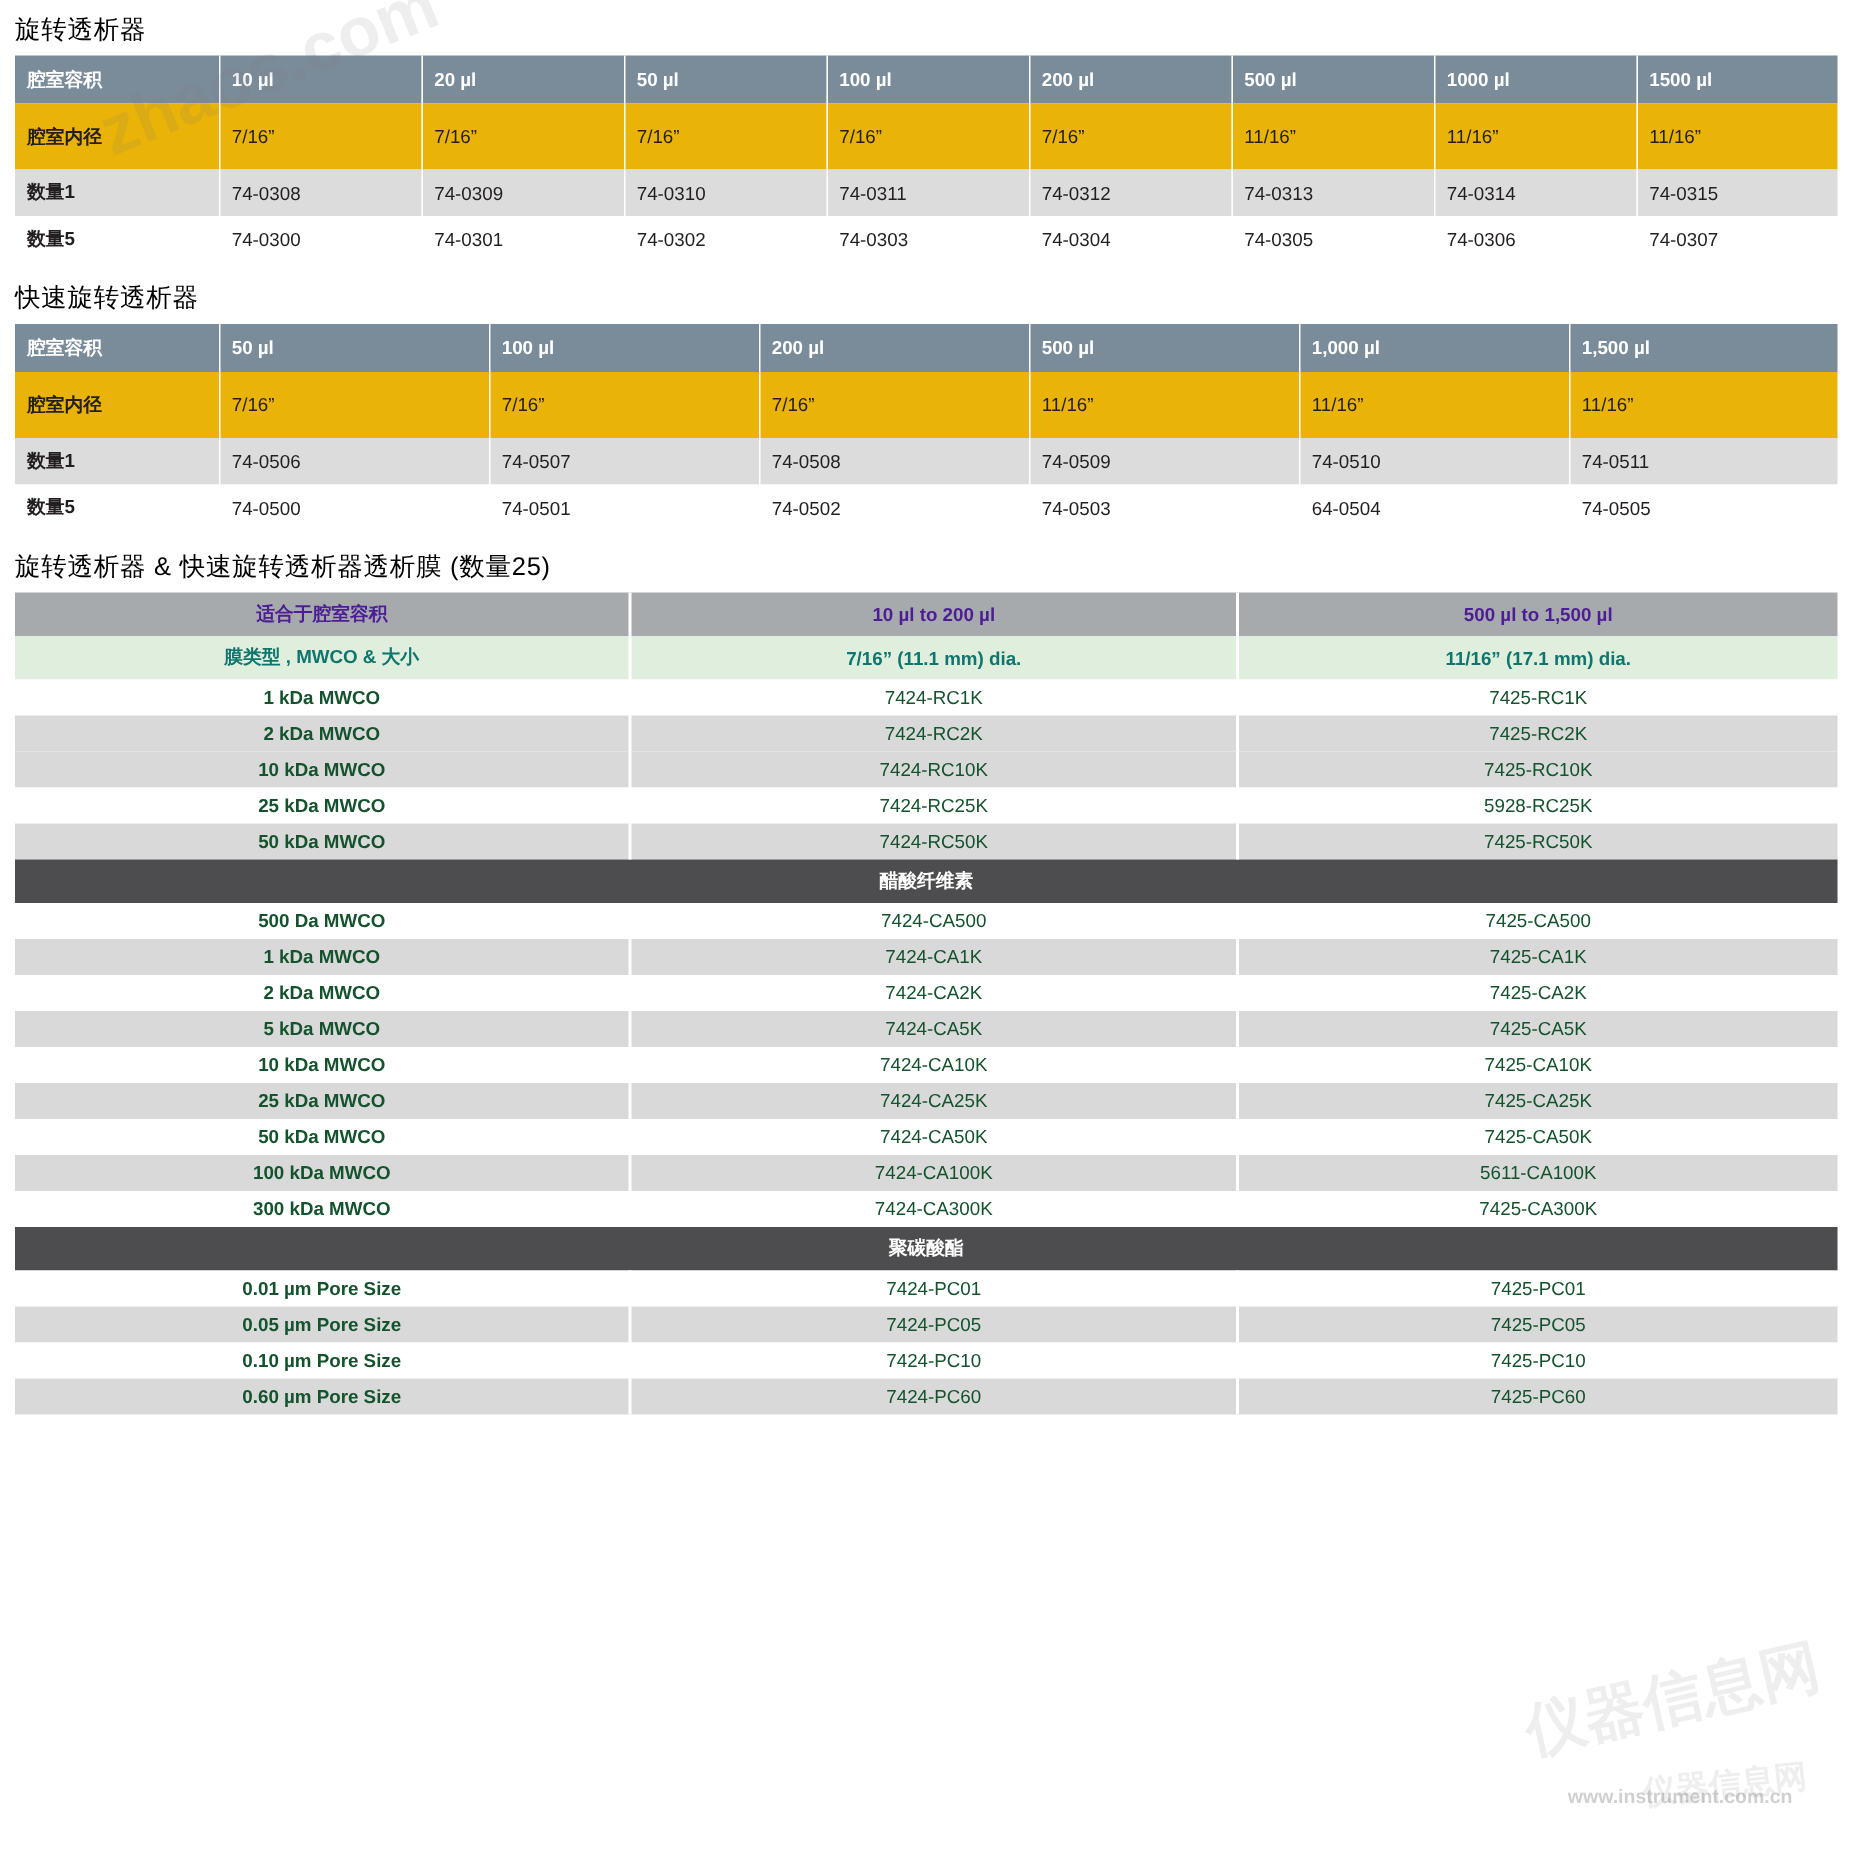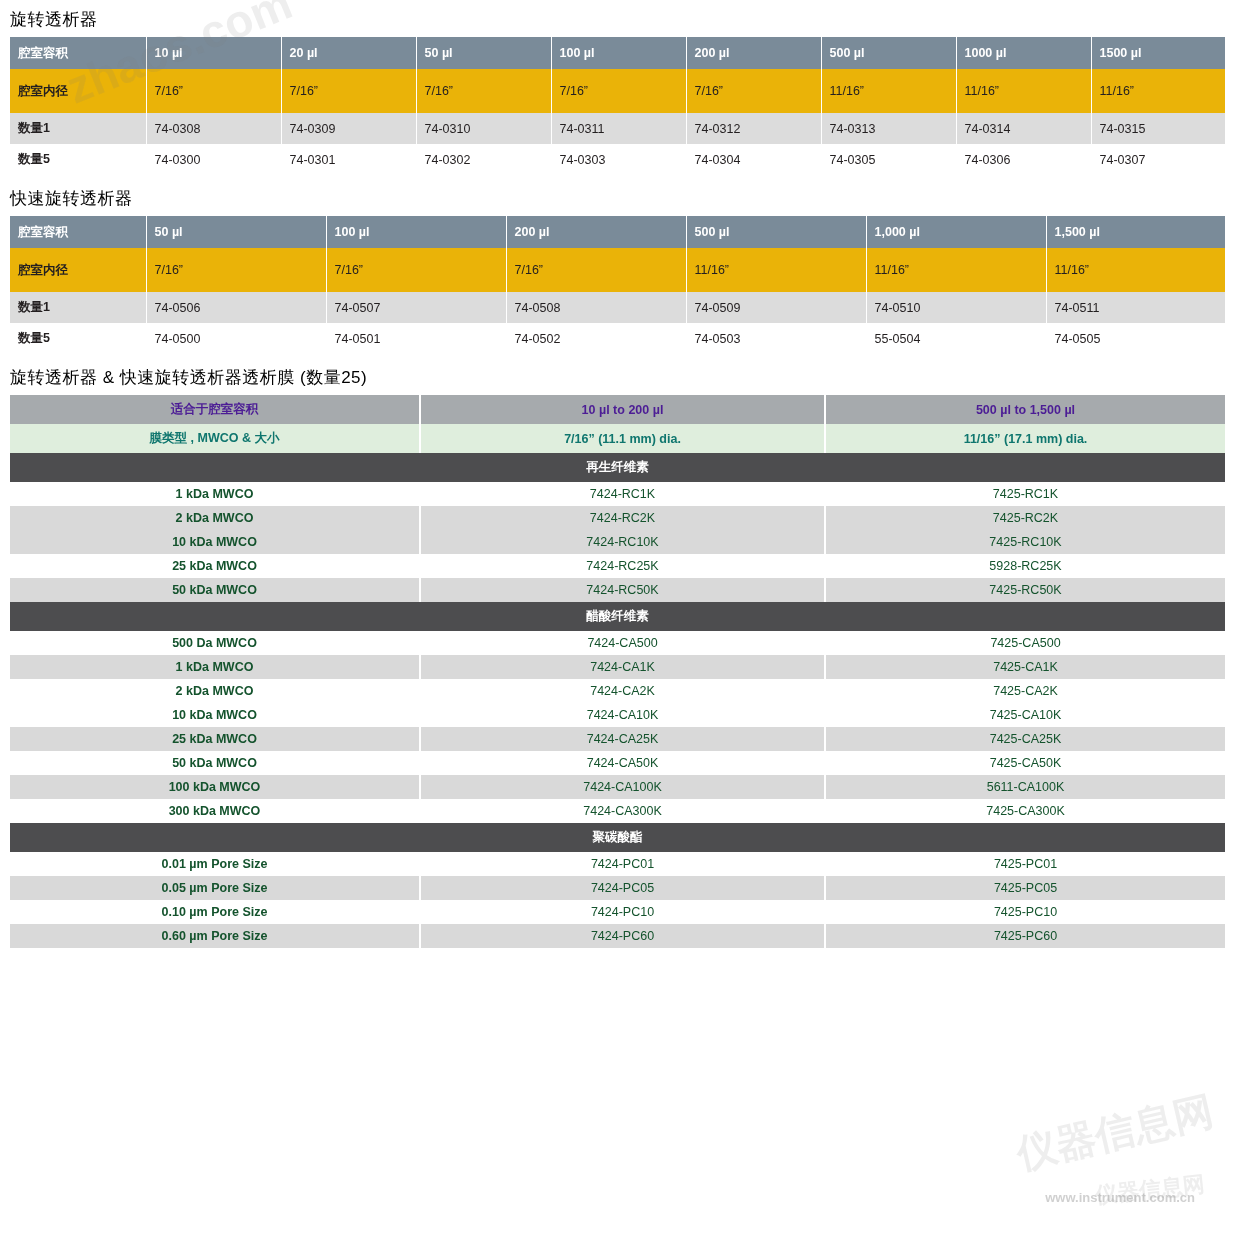--- a/index.html
+++ b/index.html
@@ -235,21 +235,21 @@
         <td>74-0509</td>
         <td>74-0510</td>
         <td>74-0511</td>
       </tr>
       <tr class="row-white2">
         <td class="label-sub">数量5</td>
         <td>74-0500</td>
         <td>74-0501</td>
         <td>74-0502</td>
         <td>74-0503</td>
-        <td>55-0504</td>
+        <td>64-0504</td>
         <td>74-0505</td>
       </tr>
     </tbody>
   </table>
 
   <div class="section-title small-gap">旋转透析器 &amp; 快速旋转透析器透析膜 (数量25)</div>
   <table class="mem-table">
     <colgroup>
       <col class="c1">
         <col class="c2">
@@ -262,23 +262,20 @@
         <th class="hdr">500 µl to 1,500 µl</th>
       </tr>
       <tr>
         <th class="hdr2">膜类型 , MWCO &amp; 大小</th>
         <th class="hdr2">7/16” (11.1 mm) dia.</th>
         <th class="hdr2">11/16” (17.1 mm) dia.</th>
       </tr>
     </thead>
     <tbody>
 
-      <tr>
-        <td class="group" colspan="3">再生纤维素</td>
-      </tr>
       <tr class="r-white">
         <td class="first">1 kDa MWCO</td>
         <td>7424-RC1K</td>
         <td>7425-RC1K</td>
       </tr>
       <tr class="r-grey">
         <td class="first">2 kDa MWCO</td>
         <td>7424-RC2K</td>
         <td>7425-RC2K</td>
       </tr>
@@ -309,20 +306,25 @@
       <tr class="r-grey">
         <td class="first">1 kDa MWCO</td>
         <td>7424-CA1K</td>
         <td>7425-CA1K</td>
       </tr>
       <tr class="r-white">
         <td class="first">2 kDa MWCO</td>
         <td>7424-CA2K</td>
         <td>7425-CA2K</td>
       </tr>
+      <tr class="r-grey">
+        <td class="first">5 kDa MWCO</td>
+        <td>7424-CA5K</td>
+        <td>7425-CA5K</td>
+      </tr>
       <tr class="r-white">
         <td class="first">10 kDa MWCO</td>
         <td>7424-CA10K</td>
         <td>7425-CA10K</td>
       </tr>
       <tr class="r-grey">
         <td class="first">25 kDa MWCO</td>
         <td>7424-CA25K</td>
         <td>7425-CA25K</td>
       </tr>

